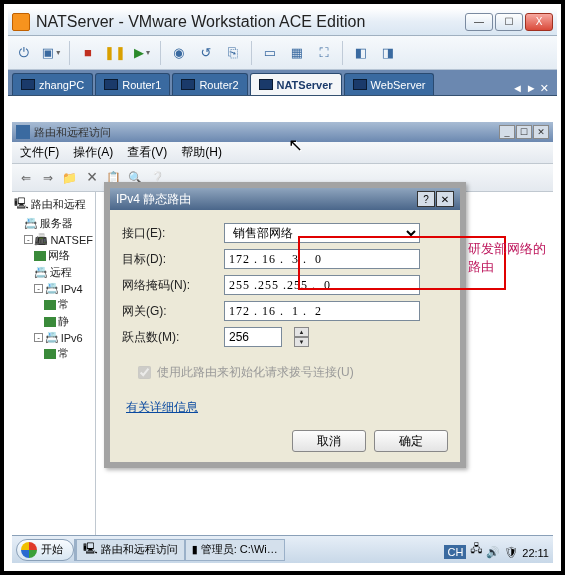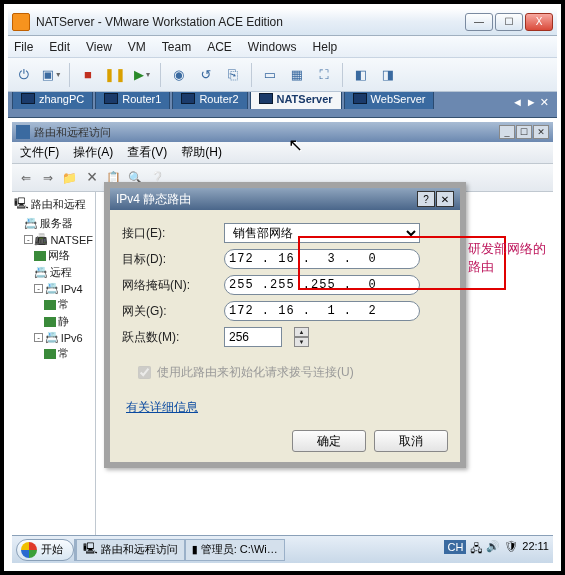--- a/index.html
+++ b/index.html
@@ -2,37 +2,37 @@
 <html><head>
 <meta charset="utf-8">
 <style>
   * { box-sizing: border-box; margin: 0; padding: 0; font-family: "Microsoft YaHei", Tahoma, sans-serif; }
   body { background: #fff; width: 565px; height: 575px; overflow: hidden; position: relative; border: 4px solid #000; }
   .outer { position: absolute; inset: 4px; }
 
   
   .vm-title { height: 28px; background: linear-gradient(#fff,#e6eef7,#d9e6f2); display:flex; align-items:center; padding:0 4px; border-bottom:1px solid #a0b0c0; }
   .vm-title .ico { width:18px; height:18px; background:#f7931e; border:1px solid #c06000; border-radius:2px; margin-right:6px;}
-  .vm-title .txt { font-size:12px; flex:1; color:#222;}
+  .vm-title .txt { font-size:16px; flex:1; color:#222;}
   .winbtns { display:flex; gap:2px;}
   .winbtn { width:28px; height:18px; border:1px solid #7a8aa0; border-radius:3px; background:linear-gradient(#fdfefe,#dbe7f3); font-size:10px; display:flex;align-items:center;justify-content:center; color:#333;}
   .winbtn.close { background:linear-gradient(#f7a8a0,#d94a3a); color:#fff; border-color:#a03020;}
 
   
   .vm-menu { height:22px; background:linear-gradient(#f8fbfe,#e8eff7); display:flex; align-items:center; padding:0 6px; gap:16px; font-size:12px; color:#222; border-bottom:1px solid #c8d4e2;}
   .vm-menu span { cursor:default;}
 
   
   .vm-toolbar { height:34px; background:linear-gradient(#f6f9fc,#e4ecf4); border-bottom:1px solid #b6c4d4; display:flex; align-items:center; padding:0 4px; gap:3px;}
   .tb-sep { width:1px; height:24px; background:#c0cbd8; margin:0 3px;}
   .tb-btn { width:24px; height:24px; border:1px solid transparent; border-radius:3px; display:flex;align-items:center;justify-content:center; font-size:13px;}
   .tb-btn.red{color:#c03020;} .tb-btn.ylw{color:#d9a000;} .tb-btn.grn{color:#2a8a2a;} .tb-btn.blu{color:#3a6aa0;} .tb-btn.drop::after{content:"▾";font-size:8px;margin-left:2px;color:#666;}
 
   
-  .vm-tabs { height:26px; background:#6b88b0; display:flex; align-items:flex-end; padding:8px 4px; gap:2px; overflow:hidden; border-bottom:1px solid #34506f;}
+  .vm-tabs { height:26px; background:#6b88b0; display:flex; align-items:flex-end; padding:0 4px; gap:2px; overflow:hidden; border-bottom:1px solid #34506f;}
   .vm-tab { height:22px; padding:0 8px; background:#3a6aa0; color:#fff; font-size:11px; display:flex;align-items:center; gap:4px; border-radius:3px 3px 0 0; border:1px solid #2a4a70; border-bottom:none;}
   .vm-tab.active { background:#f4f6f8; color:#1a3a6a; font-weight:bold;}
   .vm-tab .ico{width:14px;height:11px;background:#1a3a6a;border:1px solid #0a1a30;}
   .vm-tab.active .ico{background:#1a3a6a;}
   .vm-tabs .nav{margin-left:auto;color:#fff;font-size:11px;display:flex;gap:6px;padding:0 4px;}
 
   
   .guest { position:absolute; top:114px; left:4px; right:4px; bottom:32px; background:#7a96b5;}
   .guest-title { height:20px; background:linear-gradient(#a8bcd4,#6b88b0); display:flex;align-items:center;padding:0 4px; color:#333; font-size:11px;}
   .guest-title .ico{width:14px;height:14px;background:#3a6aa0;margin-right:4px;}
@@ -54,68 +54,58 @@
   
   .dlg { position:absolute; left:96px; top:174px; width:362px; height:286px; border:6px solid #a3a3a3; background:#ece9d8; box-shadow:2px 2px 4px rgba(0,0,0,0.3);}
   .dlg-title { height:22px; background:linear-gradient(#8ea4bd,#4a668a); color:#fff; font-size:12px; display:flex;align-items:center; padding:0 6px;}
   .dlg-title .wbtns{margin-left:auto;display:flex;gap:1px;}
   .dlg-title .wb{width:18px;height:16px;background:#d4dde8;border:1px solid #333;font-size:10px;display:flex;align-items:center;justify-content:center;color:#000;}
   .dlg-body { padding:10px 12px; font-size:12px; color:#222;}
   .frow { display:flex; align-items:center; height:26px; gap:12px;}
   .frow label{ width:90px;}
   .frow select,.frow input[type=text]{ height:20px; font-size:12px; border:1px solid #7a8a9a; background:#fff; padding:0 4px;}
   .frow select{ width:196px;}
-  .frow input.ip{ width:196px; font-family:Liberation Mono, monospace; letter-spacing:1px;border-radius:10px;}
+  .frow input.ip{ width:196px; font-family:Liberation Serif, serif; letter-spacing:1px;}
   .frow input.num{ width:58px;}
   .spin{width:15px;height:20px;display:flex;flex-direction:column;}
   .spin div{flex:1;border:1px solid #888;background:#e4e4e4;font-size:6px;text-align:center;line-height:8px;}
   .redbox { position:absolute; border:2px solid #e00000; pointer-events:none;}
   .redlabel { position:absolute; color:#be185d; font-size:13px;}
   .chkrow { margin:14px 0 0 16px; color:#999; font-size:12px; display:flex;align-items:center;gap:6px;}
   .chkrow input{accent-color:#888;}
   .link { color:#0a4aa0; text-decoration:underline; margin:18px 0 0 4px; display:inline-block; font-size:12px;}
   .dlg-btns { position:absolute; right:12px; bottom:10px; display:flex; gap:8px;}
   .dlg-btn { width:74px; height:22px; background:linear-gradient(#fdfdfd,#e4e4e4); border:1px solid #888; font-size:12px; border-radius:3px;}
 
   
   .cursor { position:absolute; left:280px; top:126px; font-size:18px; color:#000; pointer-events:none; text-shadow:1px 1px #fff;}
 
   
   .taskbar { position:absolute; left:4px; right:4px; bottom:4px; height:28px; background:linear-gradient(#e6eef7,#c8d8e8); border-top:1px solid #8aa0b8; display:flex;align-items:center; font-size:11px; padding:0 4px; }
   .start { height:22px; padding:0 10px 0 4px; background:linear-gradient(#f8fbfe,#d8e6f2); border:1px solid #8aa0b8; border-radius:12px; display:flex;align-items:center;gap:4px;}
   .start .logo{width:16px;height:16px;border-radius:50%;background:conic-gradient(#e03a2a 0 90deg,#3aa03a 90deg 180deg,#2a6ad0 180deg 270deg,#f0c000 270deg 360deg);}
   .taskbtn { height:22px; padding:0 6px; background:#d4e0ec; border:1px solid #9ab0c8; display:flex;align-items:center;gap:3px; max-width:120px; overflow:hidden;white-space:nowrap;}
-  .tray { margin-left:auto; display:flex;align-items:flex-start;gap:4px; font-size:11px;}
+  .tray { margin-left:auto; display:flex;align-items:flex-end;gap:4px; font-size:11px;}
   .vsep{width:2px;height:22px;background:#9ab0c8;}
 </style>
 </head>
 <body>
 
 <div class="outer">
 
   <div class="vm-title">
     <div class="ico"></div>
     <div class="txt">NATServer - VMware Workstation ACE Edition</div>
     <div class="winbtns">
       <div class="winbtn">—</div>
       <div class="winbtn">☐</div>
       <div class="winbtn close">X</div>
     </div>
   </div>
 
-  <div class="vm-menu">
-    <span>File</span>
-    <span>Edit</span>
-    <span>View</span>
-    <span>VM</span>
-    <span>Team</span>
-    <span>ACE</span>
-    <span>Windows</span>
-    <span>Help</span>
-  </div>
 
   <div class="vm-toolbar">
     <div class="tb-btn blu">⏻</div>
     <div class="tb-btn blu drop">▣</div>
     <div class="tb-sep"></div>
     <div class="tb-btn red">■</div>
     <div class="tb-btn ylw">❚❚</div>
     <div class="tb-btn grn drop">▶</div>
     <div class="tb-sep"></div>
     <div class="tb-btn blu">◉</div>
@@ -241,22 +231,22 @@
             <div>▼</div>
           </div>
       </div>
       <div class="chkrow">
         <input type="checkbox" checked="" disabled="" style="">
         <span>使用此路由来初始化请求拨号连接(U)</span>
       </div>
       <a class="link">有关详细信息</a>
     </div>
     <div class="dlg-btns">
+      <button class="dlg-btn">取消</button>
       <button class="dlg-btn">确定</button>
-      <button class="dlg-btn">取消</button>
     </div>
   </div>
 
   <div class="redbox" style="left:290px;top:228px;width:208px;height:54px;"></div>
   <div class="redlabel" style="left:460px;top:232px;">研发部网络的路由</div>
 
   <div class="cursor">↖</div>
 
   <div class="taskbar">
     <div class="start">

